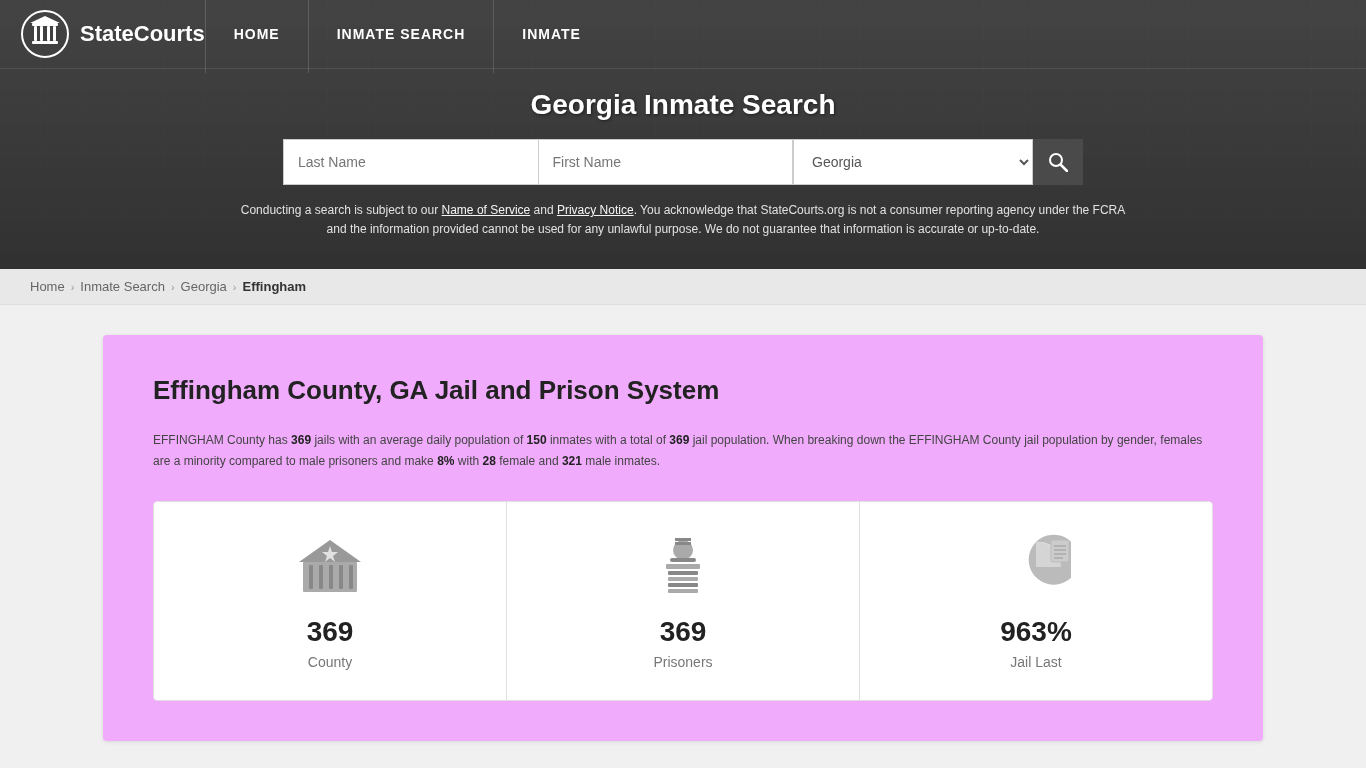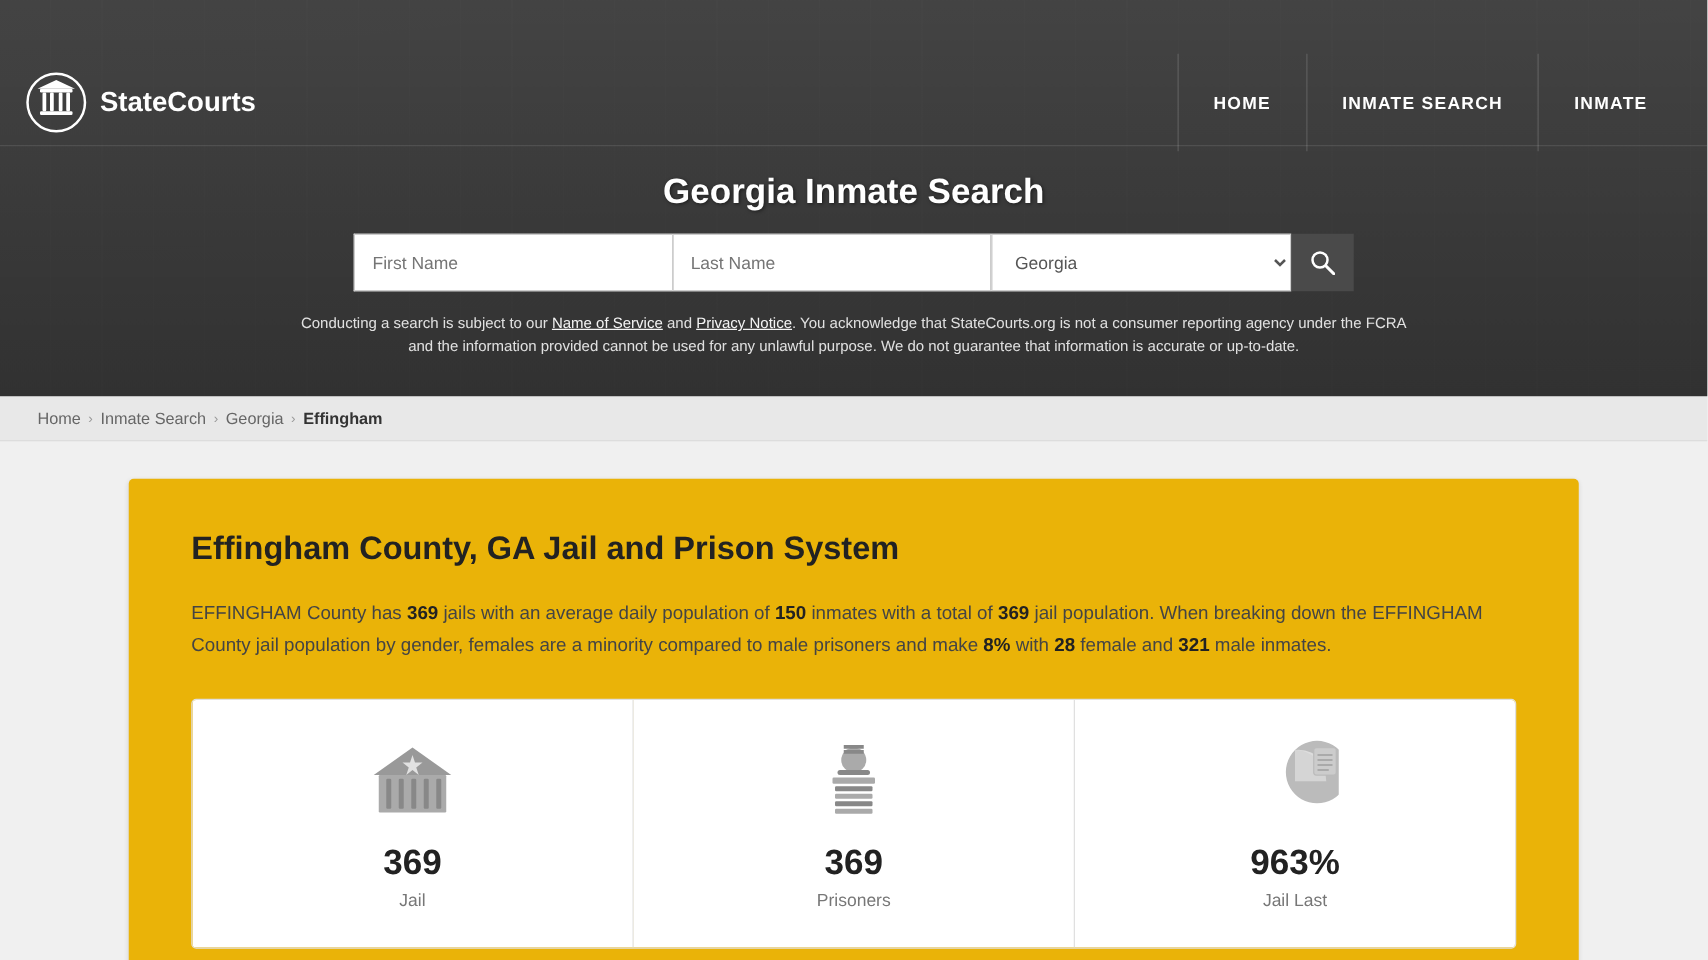--- a/index.html
+++ b/index.html
@@ -19,25 +19,23 @@
         repeating-linear-gradient(90deg, transparent, transparent 40px, rgba(255,255,255,0.03) 40px, rgba(255,255,255,0.03) 41px);
       background-size: cover;
     }
     .header-content {
       position: relative;
       z-index: 2;
     }
     .nav-bar {
       display: flex;
       align-items: center;
-      justify-content: space-between;
       padding: 0 20px;
       height: 69px;
       border-bottom: 1px solid rgba(255,255,255,0.1);
-      margin-top: 48px;
     }
     .logo-area {
       display: flex;
       align-items: center;
       gap: 10px;
       color: white;
       text-decoration: none;
     }
     .logo-icon {
       width: 50px;
@@ -155,33 +153,33 @@
       color: #333;
     }
 
     
     .main {
       padding: 30px 20px;
       max-width: 1200px;
       margin: 0 auto;
     }
     .content-card {
-      background: #eab308;
+      background: #f0abfc;
       border-radius: 4px;
       padding: 40px 50px;
       box-shadow: 0 1px 4px rgba(0,0,0,0.1);
     }
     .content-heading {
       font-size: 26px;
       font-weight: bold;
       color: #222;
       margin-bottom: 24px;
     }
     .content-text {
-      font-size: 15px;
+      font-size: 12px;
       color: #444;
       line-height: 1.7;
       margin-bottom: 30px;
     }
     .content-text strong { font-weight: bold; color: #222; }
 
     
     .stats-row {
       display: flex;
       border: 1px solid #e0e0e0;
@@ -239,22 +237,22 @@
       <div class="nav-links">
         <a class="nav-link" href="#">HOME</a>
         <a class="nav-link" href="#">INMATE SEARCH</a>
         <a class="nav-link" href="#">INMATE</a>
       </div>
     </nav>
 
     <div class="search-section">
       <h1 class="page-title">Georgia Inmate Search</h1>
       <div class="search-bar">
+        <input class="search-input" type="text" placeholder="Last Name" style="">
         <input class="search-input" type="text" placeholder="First Name" style="">
-        <input class="search-input" type="text" placeholder="Last Name" style="">
         <select class="search-select">
           <option>Select State</option>
           <option>Alabama</option><option>Alaska</option><option>Arizona</option>
           <option>Arkansas</option><option>California</option><option>Colorado</option>
           <option>Connecticut</option><option>Delaware</option><option>Florida</option>
           <option selected="">Georgia</option><option>Hawaii</option><option>Idaho</option>
           <option>Illinois</option><option>Indiana</option><option>Iowa</option>
           <option>Kansas</option><option>Kentucky</option><option>Louisiana</option>
           <option>Maine</option><option>Maryland</option><option>Massachusetts</option>
           <option>Michigan</option><option>Minnesota</option><option>Mississippi</option>
@@ -310,21 +308,21 @@
           <rect x="24" y="33" width="4" height="24" fill="#888" rx="1"></rect>
           <rect x="34" y="33" width="4" height="24" fill="#888" rx="1"></rect>
           <rect x="44" y="33" width="4" height="24" fill="#888" rx="1"></rect>
           <rect x="54" y="33" width="4" height="24" fill="#888" rx="1"></rect>
 
           <polygon points="4,30 35,8 66,30" fill="#999"></polygon>
 
           <polygon points="35,14 37,20 43,20 38,24 40,30 35,26 30,30 32,24 27,20 33,20" fill="white" opacity="0.7"></polygon>
         </svg>
         <span class="stat-number">369</span>
-        <span class="stat-label">Jail</span>
+        <span class="stat-label">County</span>
       </div>
 
       <div class="stat-cell">
         <svg class="stat-icon" viewBox="0 0 70 70" fill="none">
 
           <circle cx="35" cy="18" r="10" fill="#aaa"></circle>
 
           <rect x="22" y="26" width="26" height="4" rx="2" fill="#888"></rect>
 
           <rect x="27" y="10" width="16" height="3" fill="#888"></rect>

